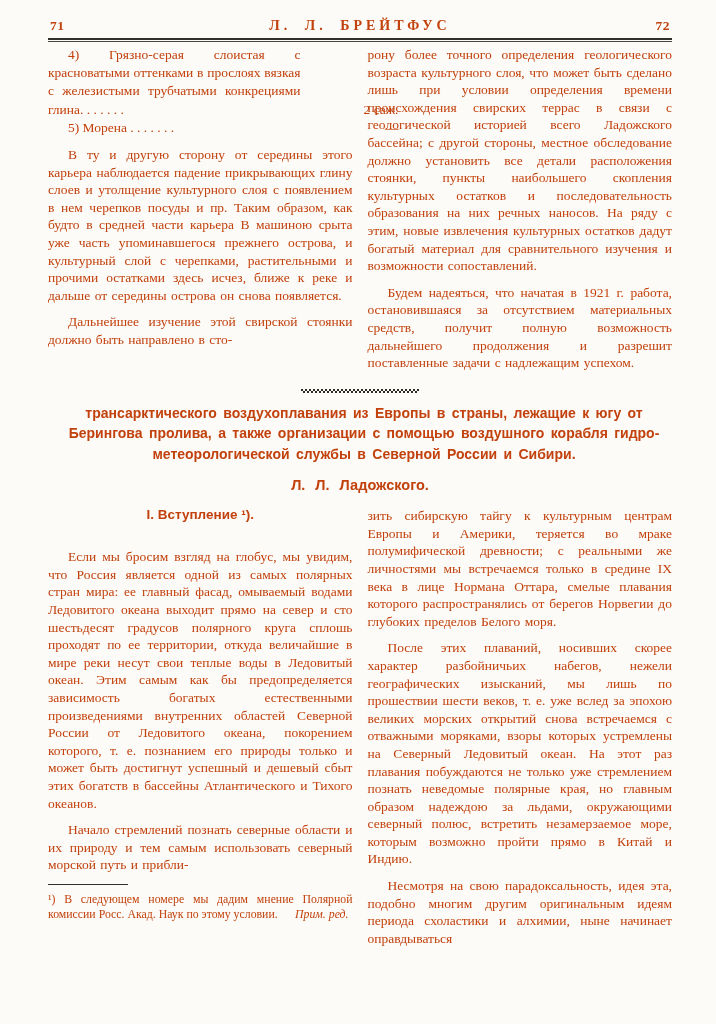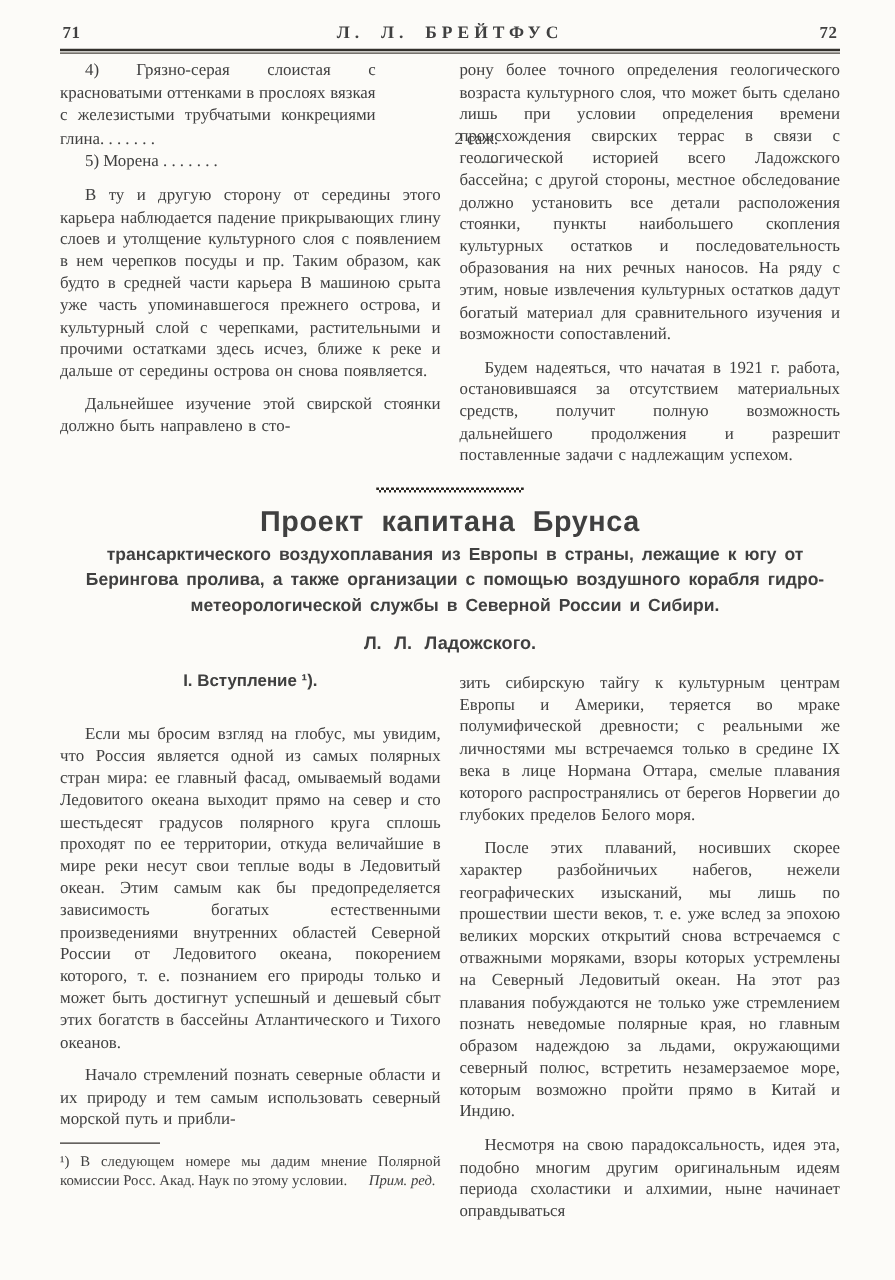--- a/index.html
+++ b/index.html
@@ -6,21 +6,21 @@
   html, body { width: 716px; }
   body {
     font-family: "Liberation Serif", serif;
     background: #e8e6e1;
   }
   .page {
     position: relative;
     width: 716px;
     height: 1024px;
     background: #fcfbf8;
-    color: #404040;
+    color: #c2410c;
     padding: 18px 44px 0 48px;
     overflow: hidden;
   }
   
   .running-head {
     display: flex;
     align-items: baseline;
     justify-content: space-between;
     padding: 0 2px;
   }
@@ -178,21 +178,20 @@
       <p class="body-text">рону более точного определения геологического возраста культурного слоя, что может быть сделано лишь при условии определения времени происхождения свирских террас в связи с геологической историей всего Ладожского бассейна; с другой стороны, местное обследование должно установить все детали расположения стоянки, пункты наибольшего скопления культурных остатков и последовательность образования на них речных наносов. На ряду с этим, новые извлечения культурных остатков дадут богатый материал для сравнительного изучения и возможности сопоставлений.</p>
       <p class="body-text indent spacer-para">Будем надеяться, что начатая в 1921 г. работа, остановившаяся за отсутствием материальных средств, получит полную возможность дальнейшего продолжения и разрешит поставленные задачи с надлежащим успехом.</p>
     </div>
   </div>
 
   <div class="ornament-wrap">
     <div class="ornament"></div>
   </div>
 
   <div class="article-head">
-    <div class="article-title">Проект капитана Брунса</div>
     <div class="article-subtitle">трансарктического воздухоплавания из Европы в страны, лежащие к югу от Берингова пролива, а также организации с помощью воздушного корабля гидро-метеорологической службы в Северной России и Сибири.</div>
     <div class="article-author">Л. Л. Ладожского.</div>
   </div>
 
   <div class="two-col article-body">
     <div class="col">
       <div class="section-heading">I. Вступление ¹).</div>
       <p class="body-text indent">Если мы бросим взгляд на глобус, мы увидим, что Россия является одной из самых полярных стран мира: ее главный фасад, омываемый водами Ледовитого океана выходит прямо на север и сто шестьдесят градусов полярного круга сплошь проходят по ее территории, откуда величайшие в мире реки несут свои теплые воды в Ледовитый океан. Этим самым как бы предопределяется зависимость богатых естественными произведениями внутренних областей Северной России от Ледовитого океана, покорением которого, т. е. познанием его природы только и может быть достигнут успешный и дешевый сбыт этих богатств в бассейны Атлантического и Тихого океанов.</p>
       <p class="body-text indent spacer-para">Начало стремлений познать северные области и их природу и тем самым использовать северный морской путь и прибли-</p>
       <div class="footnote-rule"></div>

